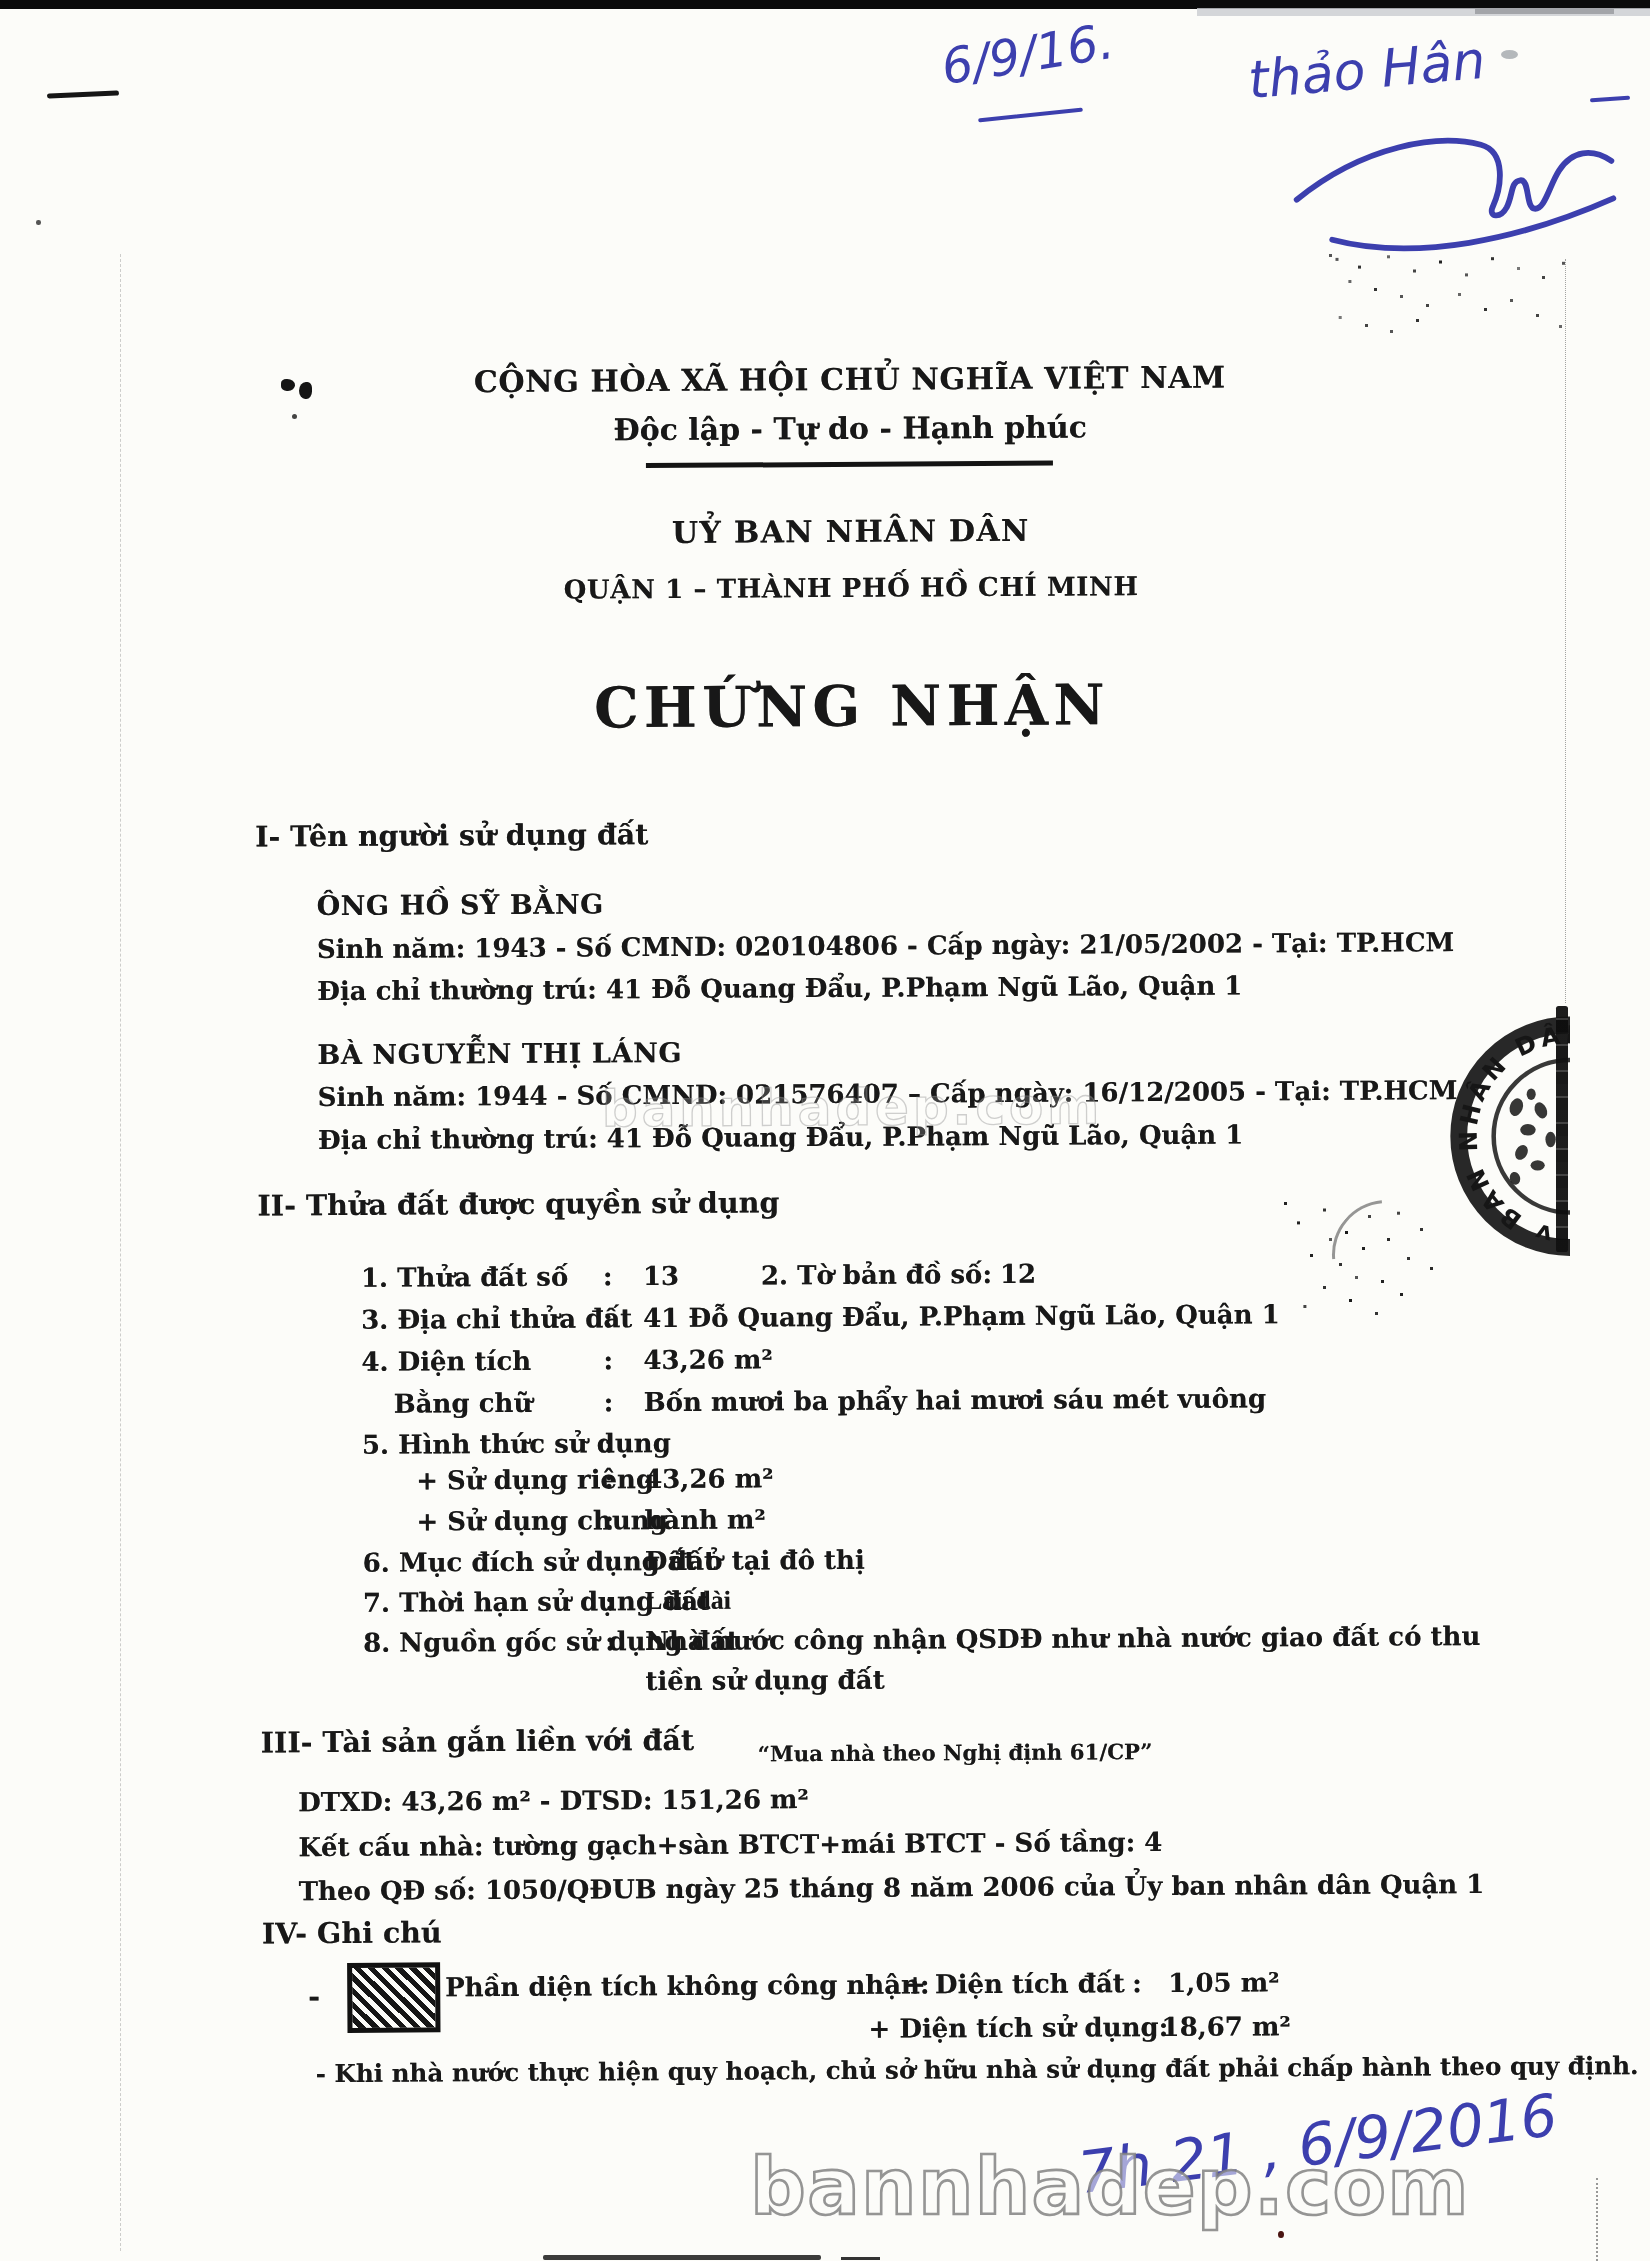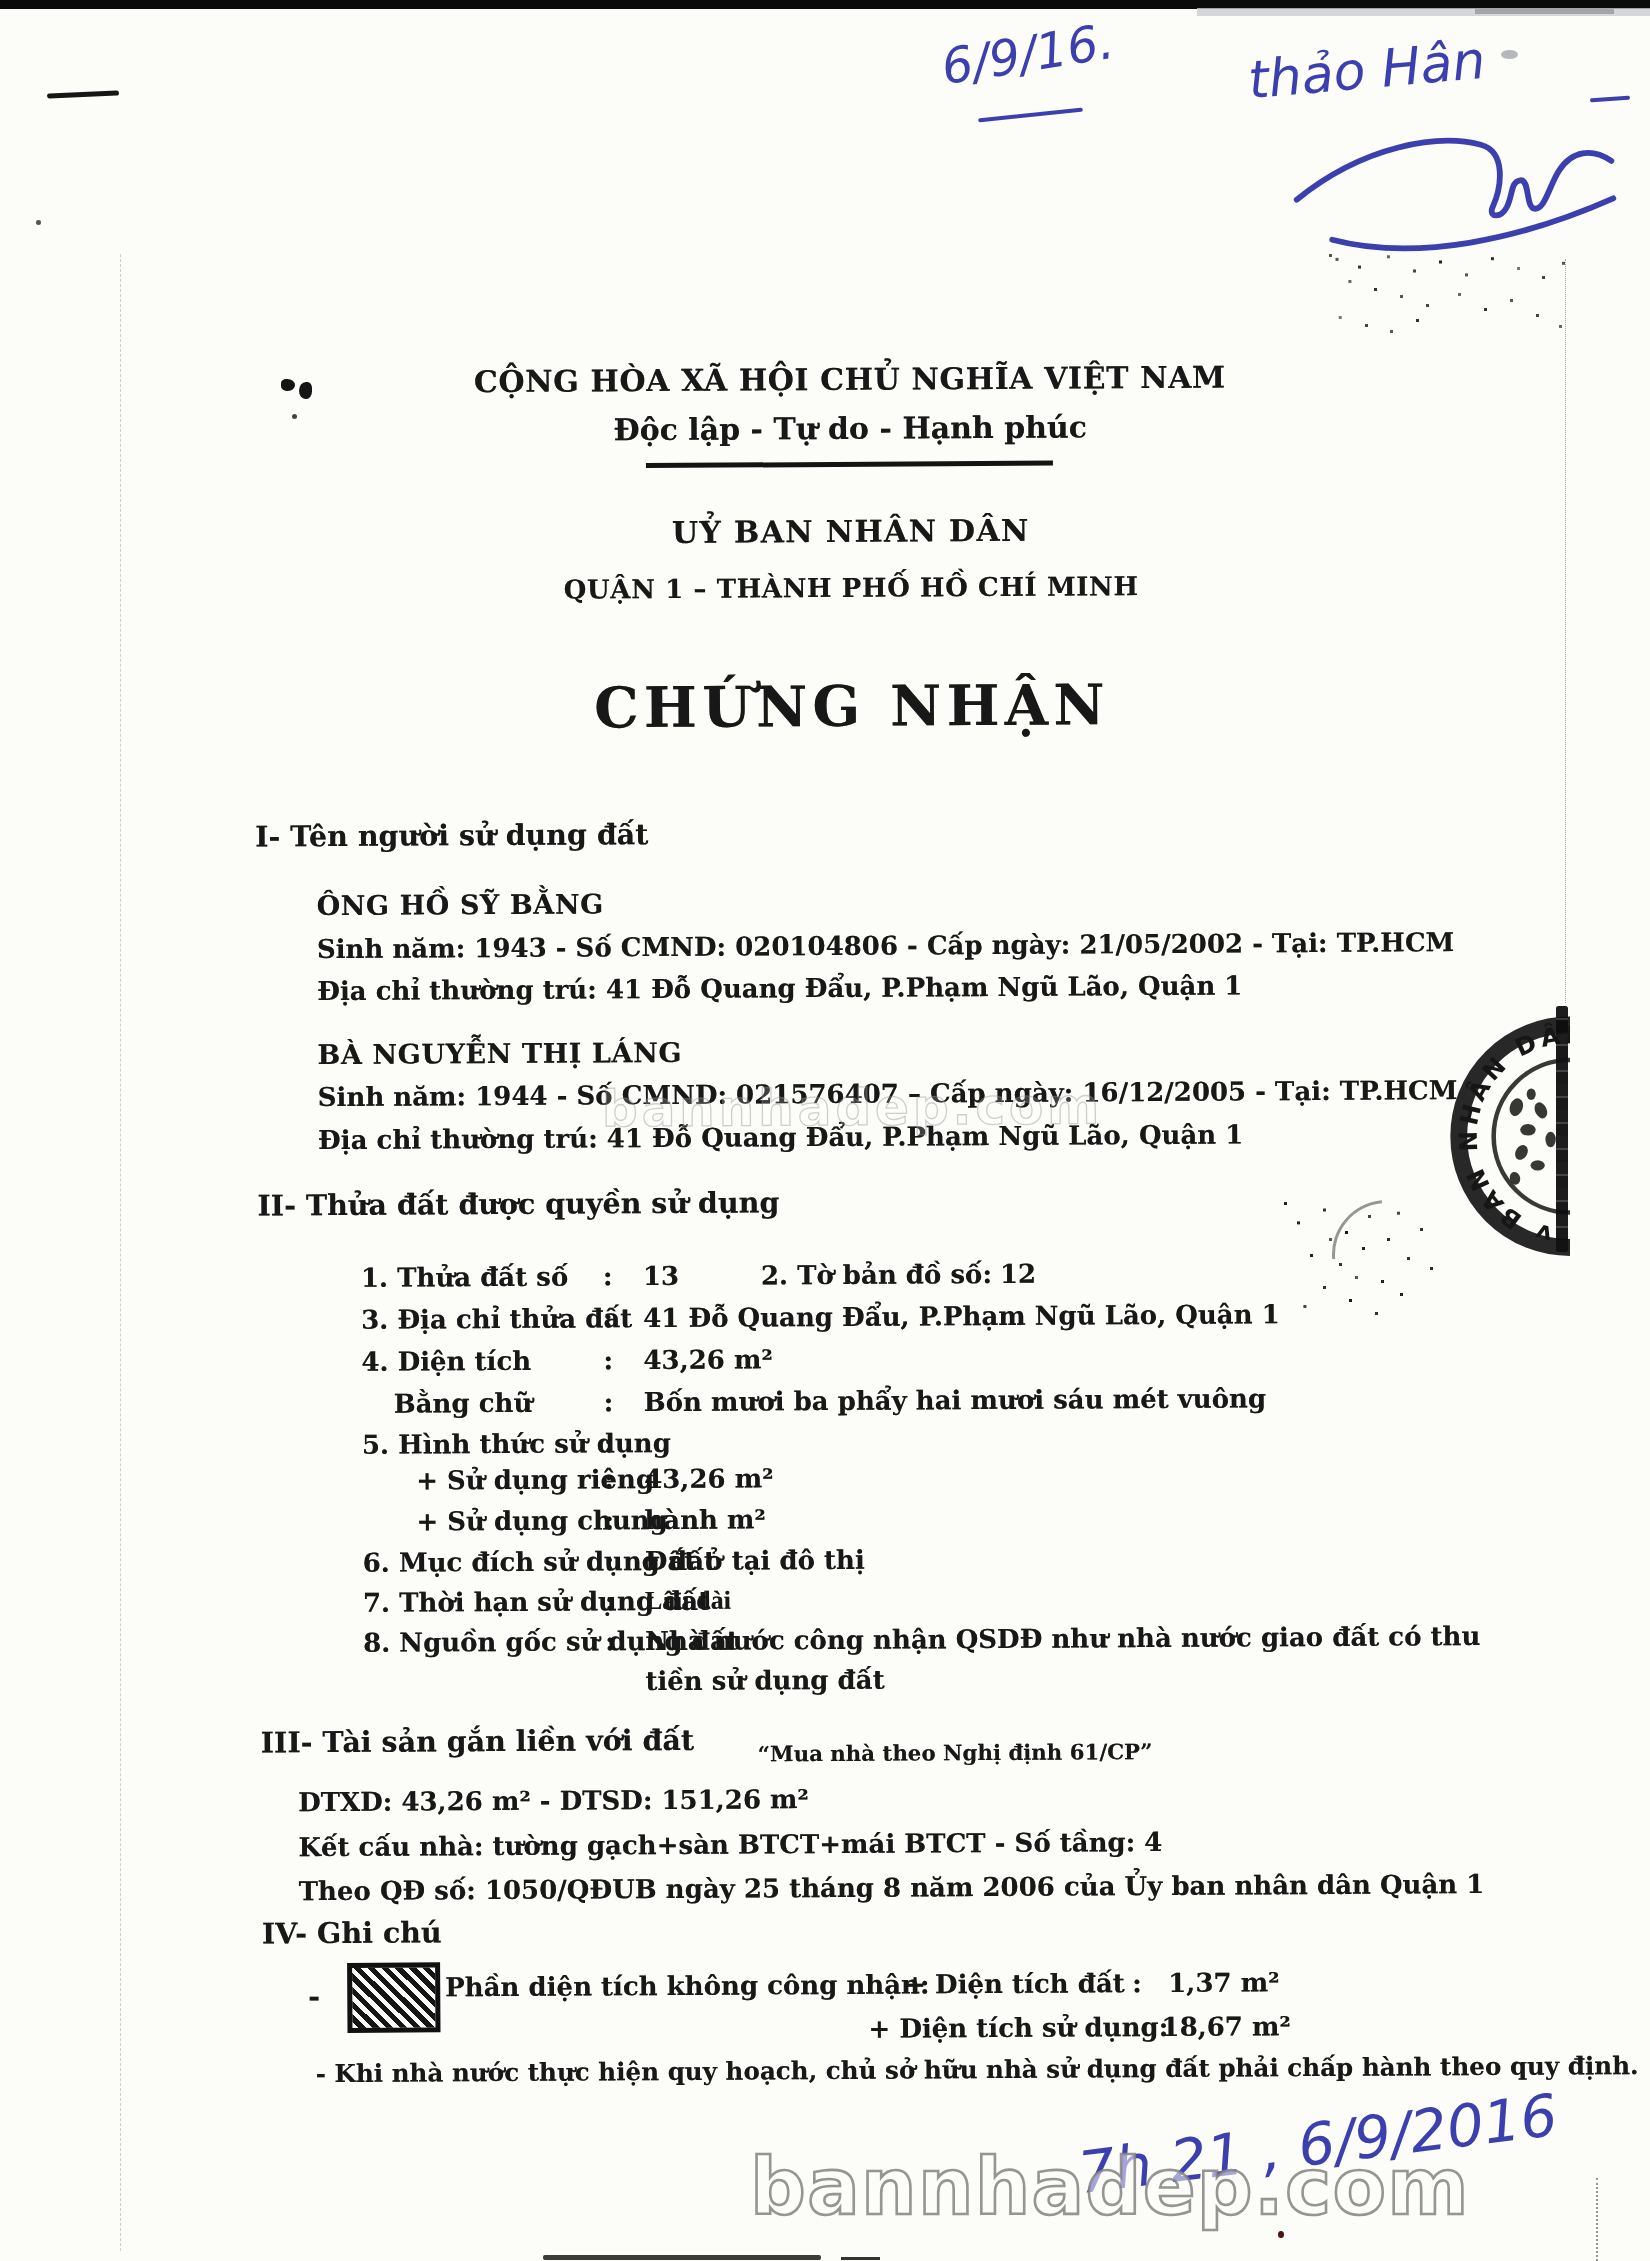--- a/index.html
+++ b/index.html
@@ -181,21 +181,21 @@
     <div class="ln" style="left:294px;top:1784px;">DTXD:  43,26 m²   -  DTSD:  151,26 m²</div>
     <div class="ln" style="left:294px;top:1829px;">Kết cấu nhà: tường gạch+sàn BTCT+mái BTCT  -  Số tầng: 4</div>
     <div class="ln" style="left:294px;top:1873px;">Theo QĐ số: 1050/QĐUB ngày 25 tháng 8 năm 2006  của Ủy ban nhân dân Quận 1</div>
 
     <div class="ln sec-head" style="left:257px;top:1913px;">IV- Ghi chú</div>
     <div class="ln" style="left:303px;top:1976px;font-size:28.5px;">-</div>
     <div class="hatch-box" style="left:342px;top:1960px;width:83px;height:60px;"></div>
     <div class="ln" style="left:440px;top:1970px;">Phần diện tích không công nhận:</div>
     <div class="ln" style="left:899px;top:1970px;">+ Diện tích đất</div>
     <div class="ln" style="left:1127px;top:1970px;">:</div>
-    <div class="ln" style="left:1163px;top:1970px;">1,37 m²</div>
+    <div class="ln" style="left:1163px;top:1970px;">1,05 m²</div>
     <div class="ln" style="left:863px;top:2014px;">+ Diện tích sử dụng:</div>
     <div class="ln" style="left:1156px;top:2014px;">18,67 m²</div>
     <div class="ln" style="left:310px;top:2056px;font-size:24.6px;">- Khi nhà nước thực hiện quy hoạch, chủ sở hữu nhà sử dụng đất phải chấp hành theo quy định.</div>
 
   </div>
 
   <svg width="152" height="259" viewBox="0 0 235 400" style="left:1418px;top:1010px;">
     <defs>
       <path id="arcPath" d="M 210.2 335.8 A 143 143 0 1 1 267.2 55.7" fill="none"></path>
     </defs>

